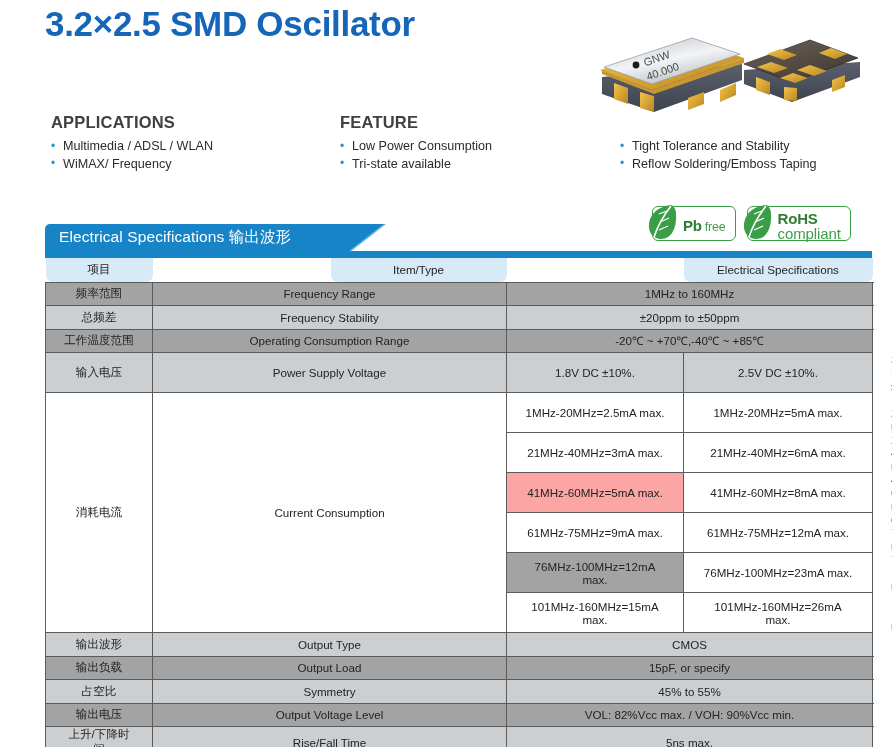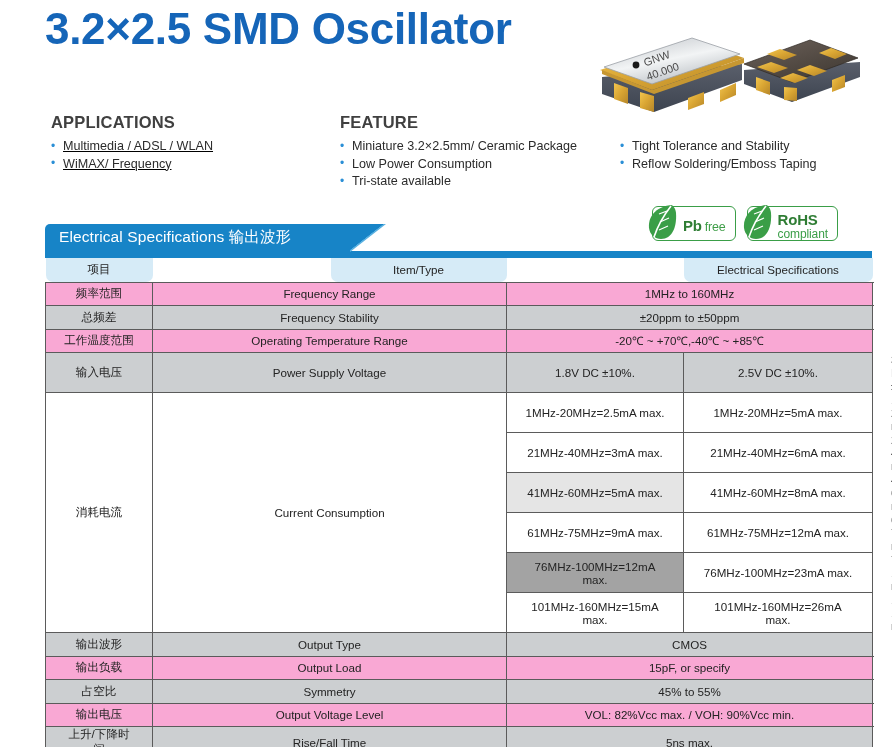--- a/index.html
+++ b/index.html
@@ -13,21 +13,21 @@
   #page {
     position: relative;
     width: 892px; height: 747px;
     background: #ffffff;
   }
 
   
   #title {
     position: absolute;
     left: 45px; top: 4px;
-    font-size: 44px;
+    font-size: 35px;
     font-weight: bold;
     color: #1565b8;
     letter-spacing: -0.3px;
     white-space: nowrap;
   }
 
   
   #product-image {
     position: absolute;
     left: 592px; top: 22px;
@@ -59,21 +59,21 @@
     line-height: 17.5px;
     white-space: nowrap;
   }
   .bullet-list li::before {
     content: "•";
     position: absolute;
     left: 0; top: -0.5px;
     color: #2b8fd6;
     font-size: 12px;
   }
-  #applications-list { left: 51px; top: 138px; text-decoration: underline; }
+  #applications-list { left: 51px; top: 138px; }
   #feature-list-1    { left: 340px; top: 138px; }
   #feature-list-2    { left: 620px; top: 138px; }
 
   
   #badges {
     position: absolute;
     left: 652px; top: 206px;
     display: flex;
     gap: 11px;
   }
@@ -92,21 +92,21 @@
     left: -8px; top: -6px;
     width: 34px; height: 40px;
   }
   .badge-text { line-height: 1.02; }
   .badge-main {
     font-size: 15px; font-weight: bold;
     color: #2f7d34; letter-spacing: -0.2px;
     display: block;
   }
   .badge-sub {
-    font-size: 12px; color: #3a9e47;
+    font-size: 15px; color: #3a9e47;
     display: block; letter-spacing: -0.1px;
   }
   .badge-free {
     font-size: 12.5px; color: #3f9e48;
     font-weight: normal; margin-left: 3px;
   }
 
   
   #ribbon-wrap {
     position: absolute;
@@ -166,21 +166,21 @@
     border-bottom-right-radius: 7px;
     font-size: 12.3px;
   }
   .hdr-gap { width: 3px; background: #ffffff; padding: 0; }
   .hdr-cn { font-size: 12.6px; }
 
   .body-row td {
     border: 1px solid #5b5b5b;
     height: 23.5px;
   }
-  .row-white td { background: #f9a8d4; }
+  .row-white td { background: #a3a3a3; }
   .row-gray  td { background: #cccfd1; }
   .cc-row td { height: 22.3px; }
   .cc-label { background: #ffffff !important; font-size: 12.8px; }
   .cc-label-en { background: #ffffff !important; font-size: 12.8px; }
   .cc-val { font-size: 11.3px; }
   .col-cn  { font-size: 12.6px; }
   .col-en  { font-size: 12.6px; }
   .spec-val { font-size: 12px; }
 </style>
 </head>
@@ -251,21 +251,20 @@
   </svg>
 
   <div class="sec-heading" id="applications-heading">APPLICATIONS</div>
   <ul class="bullet-list" id="applications-list">
     <li>Multimedia / ADSL / WLAN</li>
     <li>WiMAX/ Frequency</li>
   </ul>
 
   <div class="sec-heading" id="feature-heading">FEATURE</div>
   <ul class="bullet-list" id="feature-list-1">
-    <li>Miniature 3.2×2.5mm/ Ceramic Package</li>
     <li>Low Power Consumption</li>
     <li>Tri-state available</li>
   </ul>
   <ul class="bullet-list" id="feature-list-2">
     <li>Tight Tolerance and Stability</li>
     <li>Reflow Soldering/Emboss Taping</li>
   </ul>
 
   <div id="badges">
     <div class="badge">
@@ -324,21 +323,21 @@
         <td class="col-en" colspan="2">Frequency Range</td>
         <td class="spec-val" colspan="3">1MHz to 160MHz</td>
       </tr>
       <tr class="body-row row-gray">
         <td class="col-cn">总频差</td>
         <td class="col-en" colspan="2">Frequency Stability</td>
         <td class="spec-val" colspan="3">±20ppm  to  ±50ppm</td>
       </tr>
       <tr class="body-row row-white">
         <td class="col-cn">工作温度范围</td>
-        <td class="col-en" colspan="2">Operating Temperature Range</td>
+        <td class="col-en" colspan="2">Operating Consumption Range</td>
         <td class="spec-val" colspan="3">-20℃ ~ +70℃,-40℃ ~ +85℃</td>
       </tr>
 
       <tr class="body-row row-gray">
         <td class="col-cn">输入电压</td>
         <td class="col-en" colspan="2">Power Supply Voltage</td>
         <td class="spec-val">1.8V DC ±10%.</td>
         <td class="spec-val">2.5V DC ±10%.</td>
         <td class="spec-val">3.3V DC ±10%.</td>
       </tr>
@@ -349,21 +348,21 @@
         <td class="cc-val row-white" style="background:#ffffff">1MHz-20MHz=2.5mA max.</td>
         <td class="cc-val" style="background:#ffffff">1MHz-20MHz=5mA max.</td>
         <td class="cc-val" style="background:#ffffff">1MHz-20MHz=6mA max.</td>
       </tr>
       <tr class="body-row cc-row">
         <td class="cc-val" style="background:#ffffff">21MHz-40MHz=3mA max.</td>
         <td class="cc-val" style="background:#ffffff">21MHz-40MHz=6mA max.</td>
         <td class="cc-val" style="background:#ffffff">21MHz-40MHz=7mA max.</td>
       </tr>
       <tr class="body-row cc-row">
-        <td class="cc-val" style="background:#e5e5e5">41MHz-60MHz=5mA max.</td>
+        <td class="cc-val" style="background:#fca5a5">41MHz-60MHz=5mA max.</td>
         <td class="cc-val" style="background:#ffffff">41MHz-60MHz=8mA max.</td>
         <td class="cc-val" style="background:#ffffff">41MHz-60MHz=9mA max.</td>
       </tr>
       <tr class="body-row cc-row">
         <td class="cc-val" style="background:#ffffff">61MHz-75MHz=9mA max.</td>
         <td class="cc-val" style="background:#ffffff">61MHz-75MHz=12mA max.</td>
         <td class="cc-val" style="background:#ffffff">61MHz-75MHz=17mA max.</td>
       </tr>
       <tr class="body-row cc-row">
         <td class="cc-val" style="background:#a3a3a3">76MHz-100MHz=12mA max.</td>

